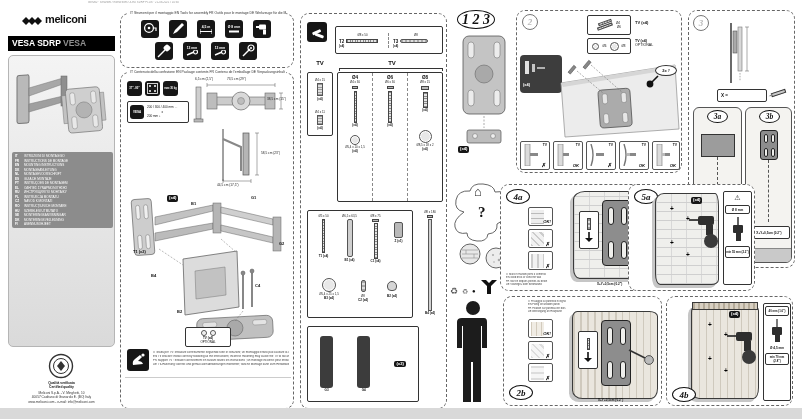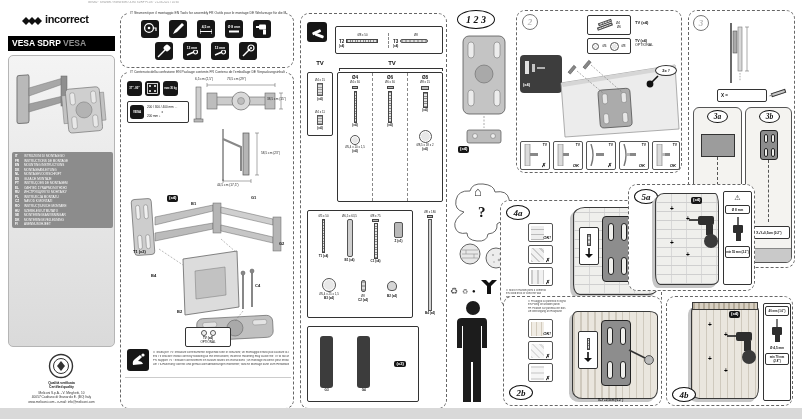--- a/index.html
+++ b/index.html
@@ -38,21 +38,21 @@
 <body>
 
 <div class="a tiny" style="left:88px;top:1px;color:#9a9a9a;font-size:2.8px">889060 · Istruzioni / Instructions OLED SDRP PLUS · 21-09-2021 / 14:30</div>
 
 <div class="a" style="left:22px;top:13px;width:94px;height:17px">
   <svg class="a" style="left:0;top:3px" width="20" height="12" viewBox="0 0 20 12">
     <polygon points="4,1 8,5 4,9 0,5" fill="#111"></polygon>
       <polygon points="10,1 14,5 10,9 6,5" fill="#111"></polygon>
       <polygon points="16,1 20,5 16,9 12,5" fill="#111"></polygon>
   </svg>
-  <span class="a" style="left:23px;top:0;font-size:11px;font-weight:bold;letter-spacing:-0.4px">incorrect</span>
+  <span class="a" style="left:23px;top:0;font-size:11px;font-weight:bold;letter-spacing:-0.4px">meliconi</span>
 </div>
 <div class="a" style="left:8px;top:36px;width:107px;height:15px;background:#000;color:#fff;font-size:8.5px;font-weight:bold;line-height:15px;padding-left:4px">
   <span>VESA SDRP</span><span style="color:#8f8f8f"> VESA</span>
 </div>
 <div class="a" style="left:8px;top:55px;width:107px;height:292px;background:linear-gradient(#f4f4f4,#dadada);border:1px solid #b5b5b5;border-radius:5px">
   <svg class="a" style="left:2px;top:2px" width="103" height="92" viewBox="0 0 103 92">
     <rect x="6" y="18" width="12" height="48" rx="2" fill="#b9b9b9" stroke="#777" transform="skewY(-4)"></rect>
     <polygon points="18,30 52,20 52,26 18,38" fill="#a8a8a8" stroke="#777" stroke-width="0.5"></polygon>
     <polygon points="18,46 52,38 52,44 18,54" fill="#9f9f9f" stroke="#777" stroke-width="0.5"></polygon>
     <rect x="50" y="18" width="6" height="30" fill="#8f8f8f" stroke="#666" stroke-width="0.5"></rect>
@@ -403,21 +403,21 @@
       <div class="qty">G3</div>
     </div>
     <div style="text-align:center">
       <div style="width:13px;height:52px;background:#3c3c3c;border-radius:3px;margin:0 auto"></div>
       <div class="qty">G4</div>
     </div>
     <div class="badge" style="position:static;align-self:center">(x2)</div>
   </div>
 </div>
 
-<div class="oval" style="left:457px;top:10px;width:38px;height:19px;font-size:10px">1 2 3</div>
+<div class="oval" style="left:457px;top:10px;width:38px;height:19px;font-size:14px">1 2 3</div>
 <svg class="a" style="left:455px;top:32px" width="58" height="140" viewBox="0 0 58 140">
   <rect x="8" y="4" width="42" height="78" rx="6" fill="#c4c4c4" stroke="#555" stroke-width="0.8"></rect>
   <circle cx="29" cy="42" r="9" fill="#a9a9a9" stroke="#666" stroke-width="0.6"></circle>
   <rect x="13" y="10" width="6" height="16" rx="3" fill="#ececec" stroke="#666" stroke-width="0.5"></rect>
   <rect x="39" y="10" width="6" height="16" rx="3" fill="#ececec" stroke="#666" stroke-width="0.5"></rect>
   <rect x="13" y="58" width="6" height="16" rx="3" fill="#ececec" stroke="#666" stroke-width="0.5"></rect>
   <rect x="39" y="58" width="6" height="16" rx="3" fill="#ececec" stroke="#666" stroke-width="0.5"></rect>
   <line x1="29" y1="84" x2="29" y2="96" stroke="#777" stroke-width="0.6" stroke-dasharray="2,1.5"></line>
   <rect x="12" y="98" width="34" height="13" rx="2" fill="#bdbdbd" stroke="#555" stroke-width="0.7"></rect>
   <circle cx="20" cy="104" r="2.4" fill="#eee" stroke="#666" stroke-width="0.5"></circle>
@@ -579,21 +579,21 @@
     <circle cx="58" cy="88" r="2" fill="none" stroke="#555" stroke-width="0.7"></circle>
     <circle cx="64" cy="92" r="1.2" fill="none" stroke="#555" stroke-width="0.6"></circle>
   </svg>
   <span class="a" style="left:24px;top:2px;font-size:13px;color:#222">⌂</span>
   <span class="a" style="left:28px;top:22px;font-size:15px;font-weight:bold;font-family:'Liberation Serif',serif">?</span>
 </div>
 <svg class="a" style="left:478px;top:278px" width="22" height="18" viewBox="0 0 22 18">
   <path d="M3,2 l6,6 v8 h4 v-8 l6,-6 h-5 l-3,3 -3,-3 z" fill="#111"></path>
 </svg>
 
-<div class="panel" style="left:500px;top:200px;width:162px;height:107px">
+<div class="panel" style="left:500px;top:184px;width:162px;height:107px">
   <div class="oval" style="left:5px;top:4px;width:24px;height:15px;font-size:9px">4a</div>
   <div class="cell" style="left:27px;top:22px;width:25px;height:19px">
     <div class="a" style="left:2px;top:2px;width:13px;height:14px;background:repeating-linear-gradient(0deg,#bbb 0 1px,#eee 1px 5px)"></div>
     <span class="a mark-ok" style="right:1px;bottom:1px">OK!</span>
   </div>
   <div class="cell" style="left:27px;top:44px;width:25px;height:19px">
     <div class="a" style="left:2px;top:2px;width:13px;height:14px;background:repeating-linear-gradient(45deg,#ccc 0 2px,#f2f2f2 2px 5px)"></div>
     <span class="a mark-no" style="right:2px;bottom:0">✗</span>
   </div>
   <div class="cell" style="left:27px;top:66px;width:25px;height:19px">

